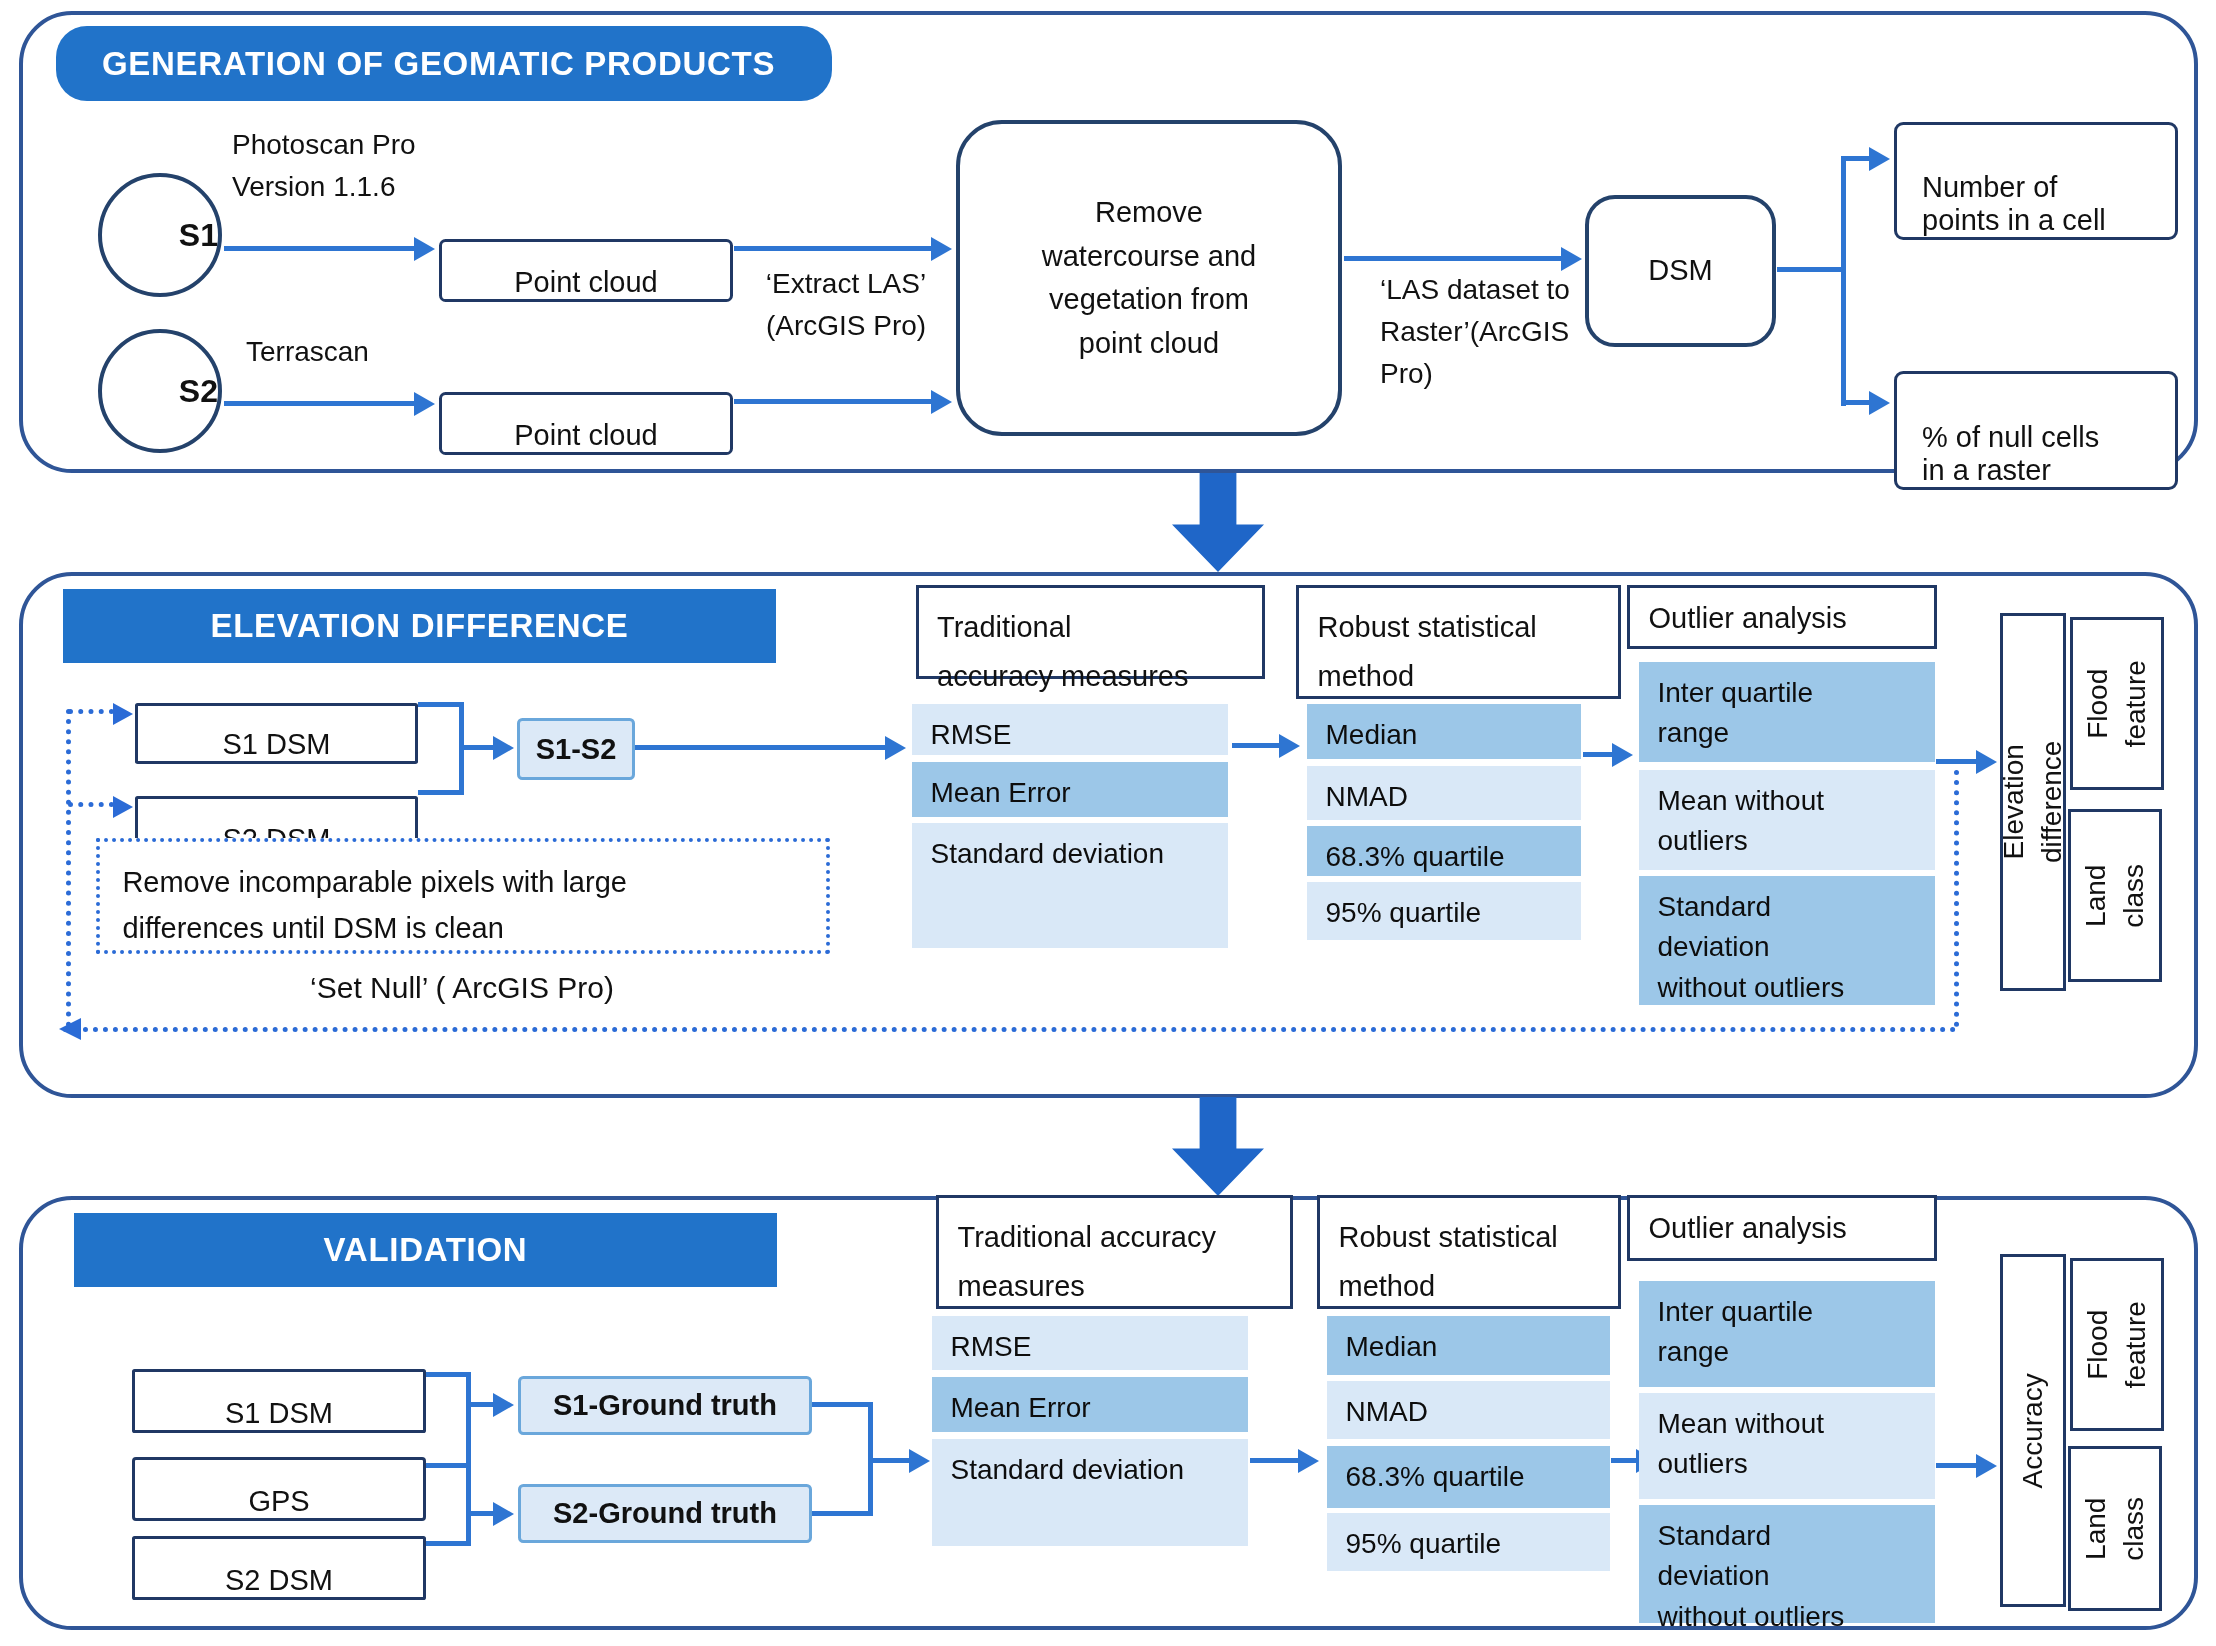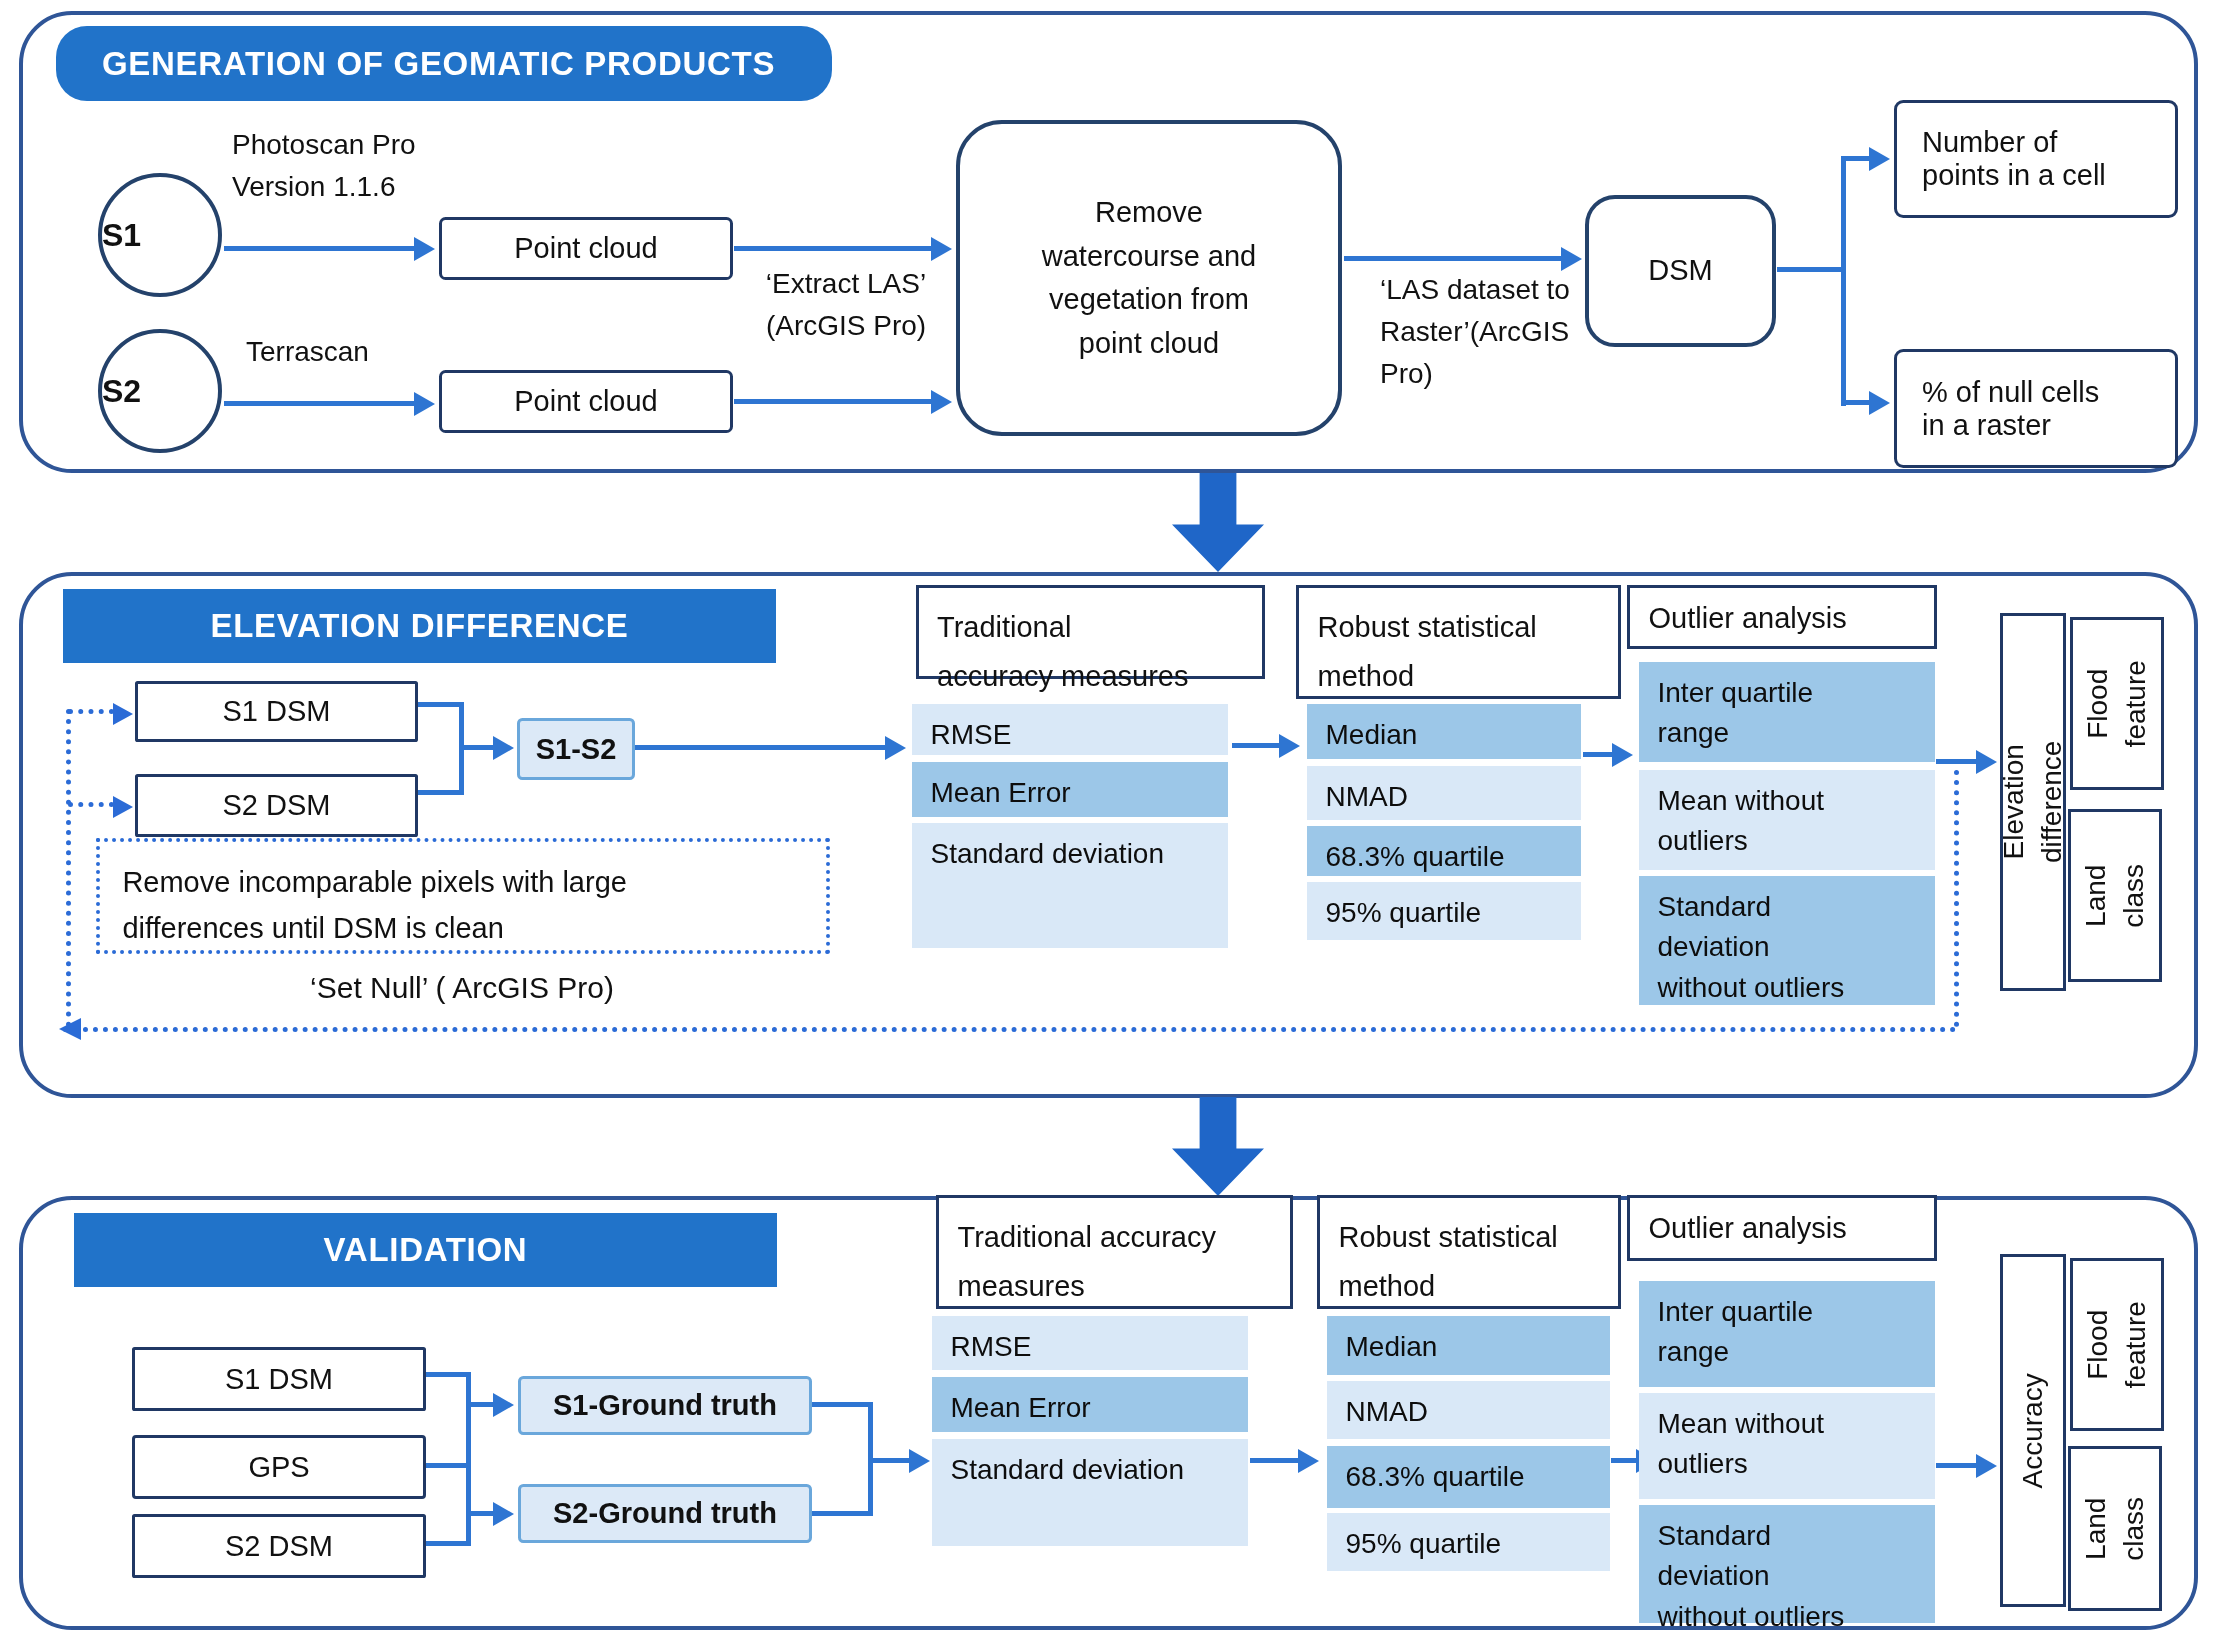--- a/index.html
+++ b/index.html
@@ -8,22 +8,22 @@
     position: relative;
     width: 2216px; height: 1647px;
     background: #ffffff;
     font-family: "Liberation Sans", sans-serif;
     color: #111111;
     overflow: hidden;
   }
   .panel { position:absolute; border:4px solid #2F5597; border-radius:53px; background:#ffffff; }
   .bar { position:absolute; background:#2173C9; color:#ffffff; font-weight:bold; font-size:33px; display:flex; align-items:center; letter-spacing:0.7px; }
   .bar.centered { justify-content:center; }
-  .circle { position:absolute; border-radius:50%; border:4px solid #24426B; background:#ffffff; display:flex; align-items:center; justify-content:flex-start; font-weight:bold; font-size:32px; }
-  .box { position:absolute; background:#ffffff; border:3.3px solid #203864; border-radius:6.6px; display:flex; align-items:center; justify-content:center; font-size:29px; white-space:pre-line; text-align:center; }
+  .circle { position:absolute; border-radius:50%; border:4px solid #24426B; background:#ffffff; display:flex; align-items:center; justify-content:flex-end; font-weight:bold; font-size:32px; }
+  .box { position:absolute; background:#ffffff; border:3.3px solid #203864; border-radius:6.6px; display:flex; align-items:flex-end; justify-content:center; font-size:29px; white-space:pre-line; text-align:center;margin-top:22px; }
   .rbox { position:absolute; background:#ffffff; border:4px solid #24426B; border-radius:46px; display:flex; align-items:center; justify-content:center; font-size:29px; white-space:pre-line; text-align:center; line-height:1.5; }
   .lbl { position:absolute; font-size:28px; white-space:pre-line; line-height:1.5; color:#111; }
   .lbl.centered { text-align:center; }
   .hbox { position:absolute; background:#ffffff; border:3.3px solid #203864; font-size:29px; white-space:pre-line; line-height:1.7; padding:14.5px 6.6px 6.6px 18.5px; }
   .cell { position:absolute; font-size:28px; white-space:pre-line; line-height:1.45; padding:10.6px 6.6px 0 18.5px; color:#0d0d0d; }
   .light { background:#D9E8F7; }
   .medium { background:#9CC7E8; }
   .fillbox { position:absolute; background:#DCE9F7; border:3.3px solid #6AA7DB; border-radius:5.3px; display:flex; align-items:center; justify-content:center; font-weight:bold; font-size:29px; }
   .hline { position:absolute; height:5.3px; background:#2E75D2; }
   .vline { position:absolute; width:5.3px; background:#2E75D2; }

